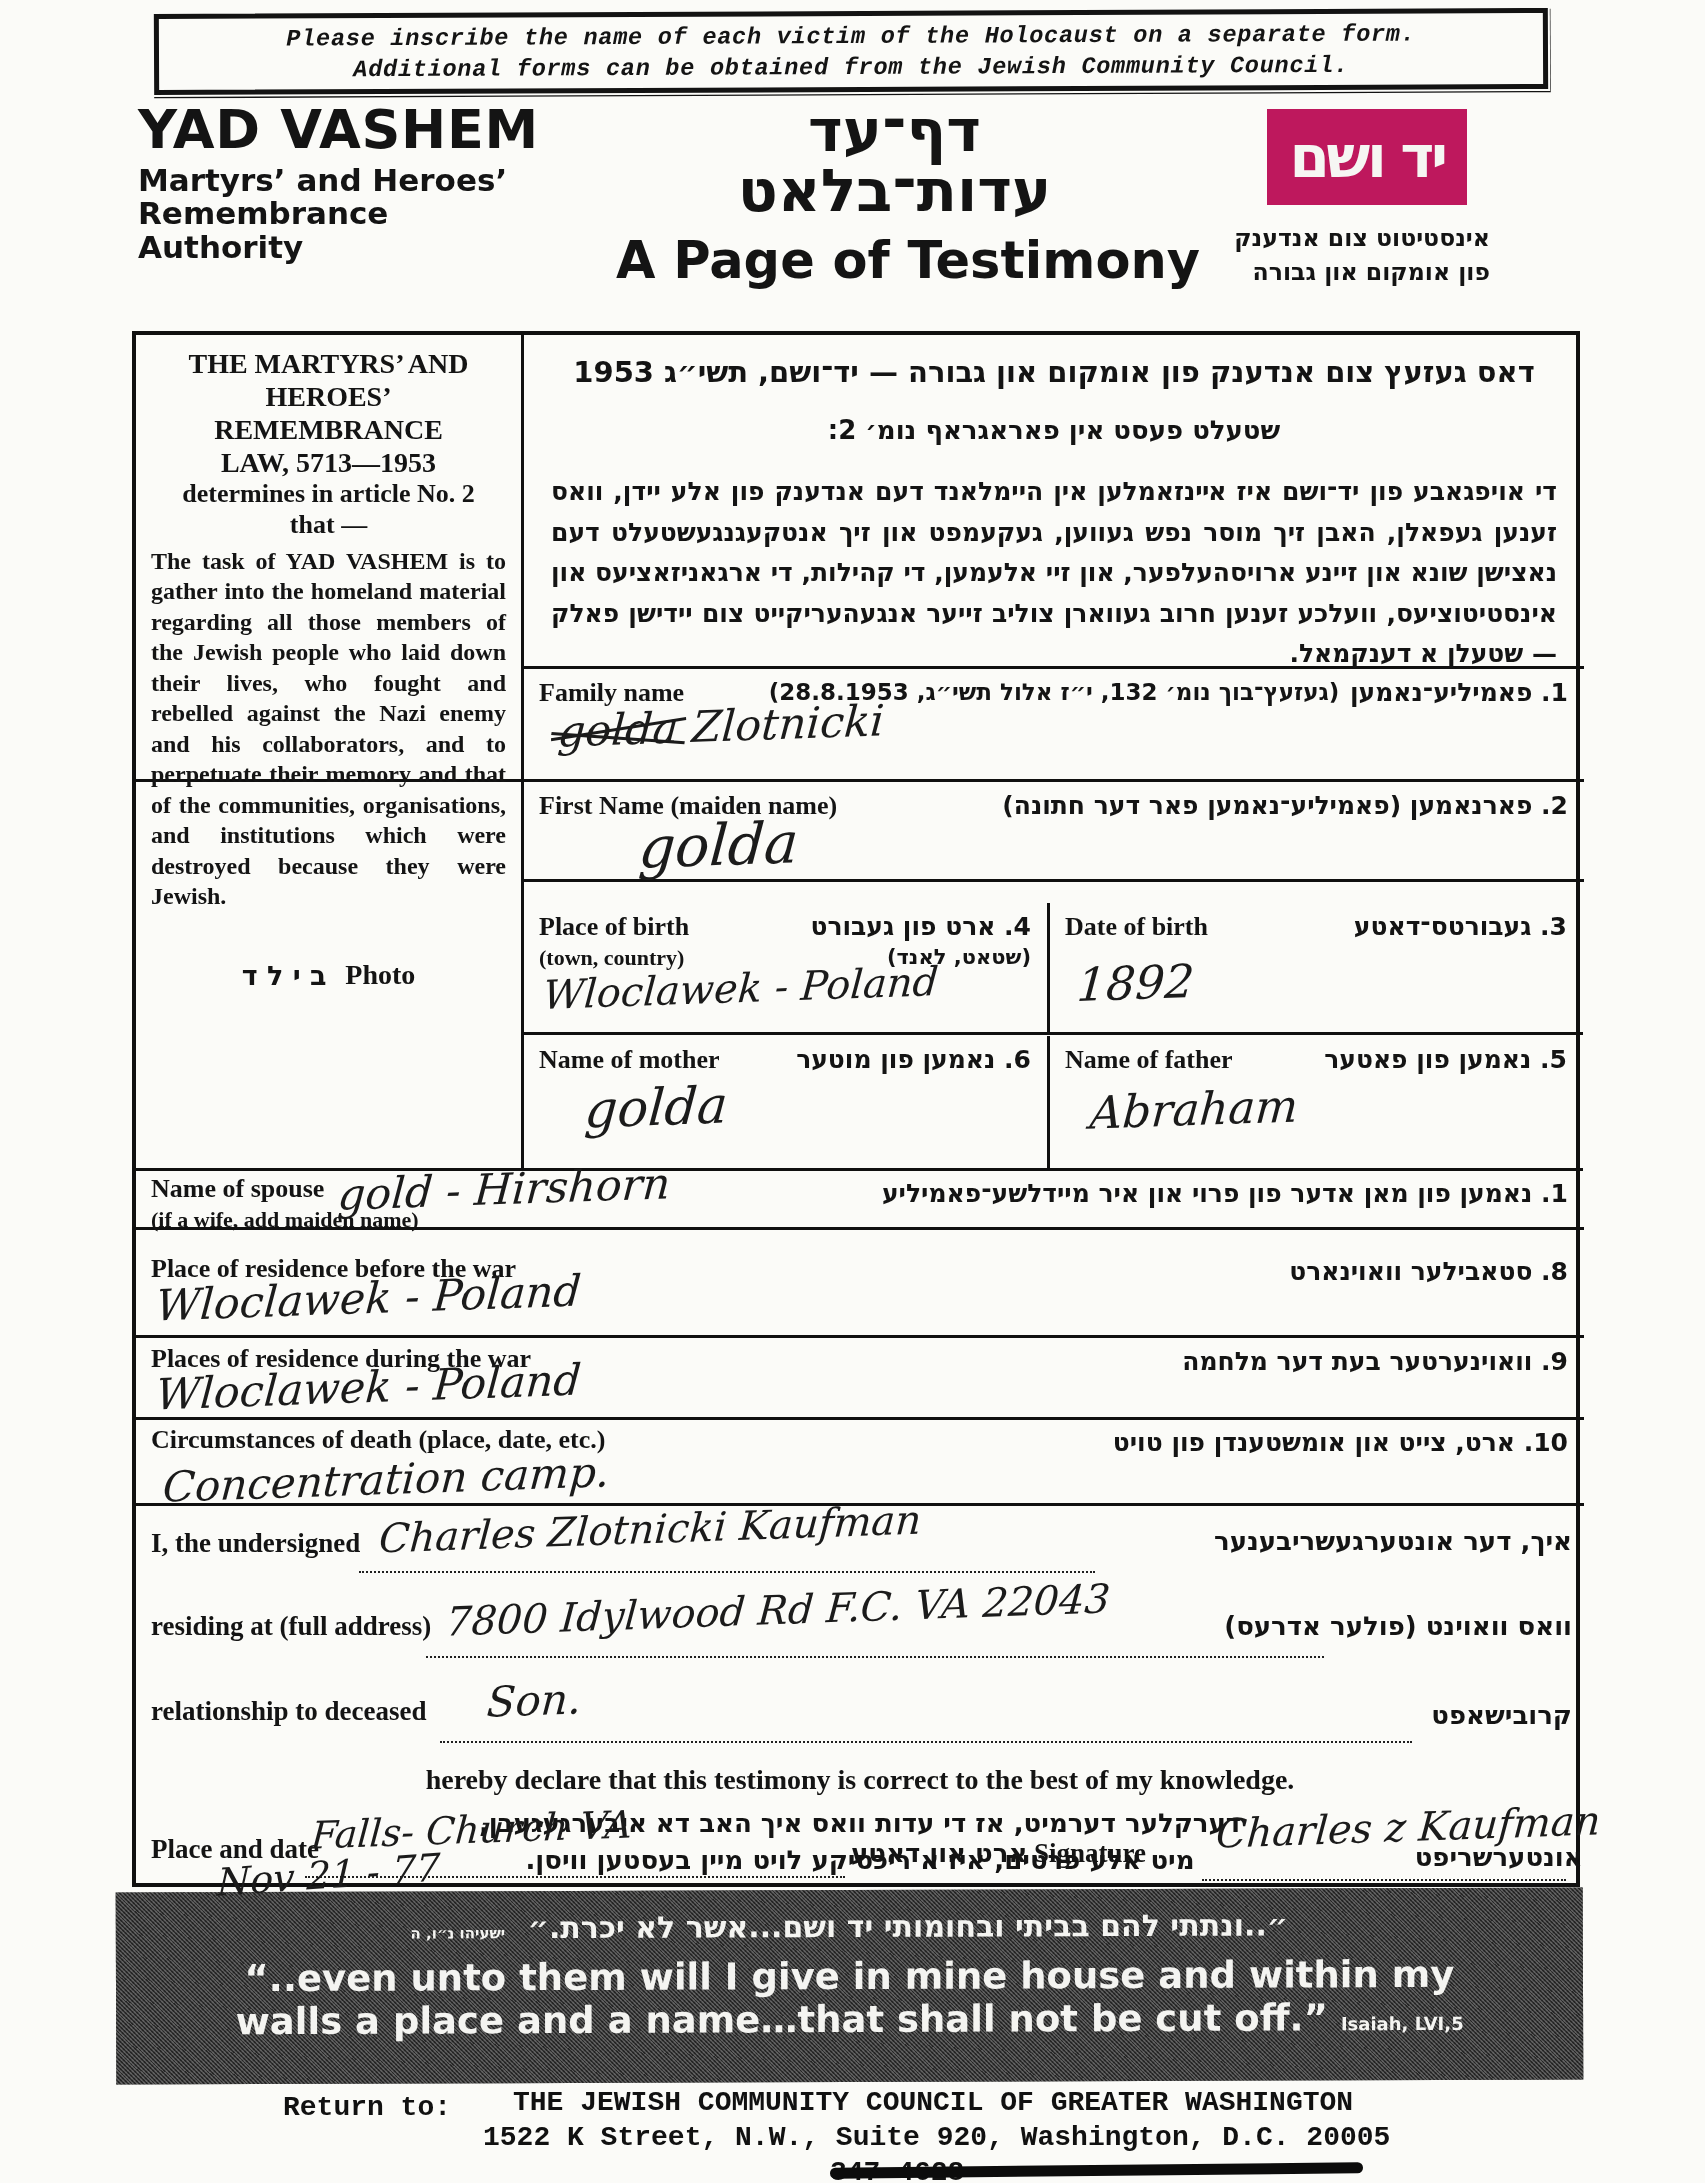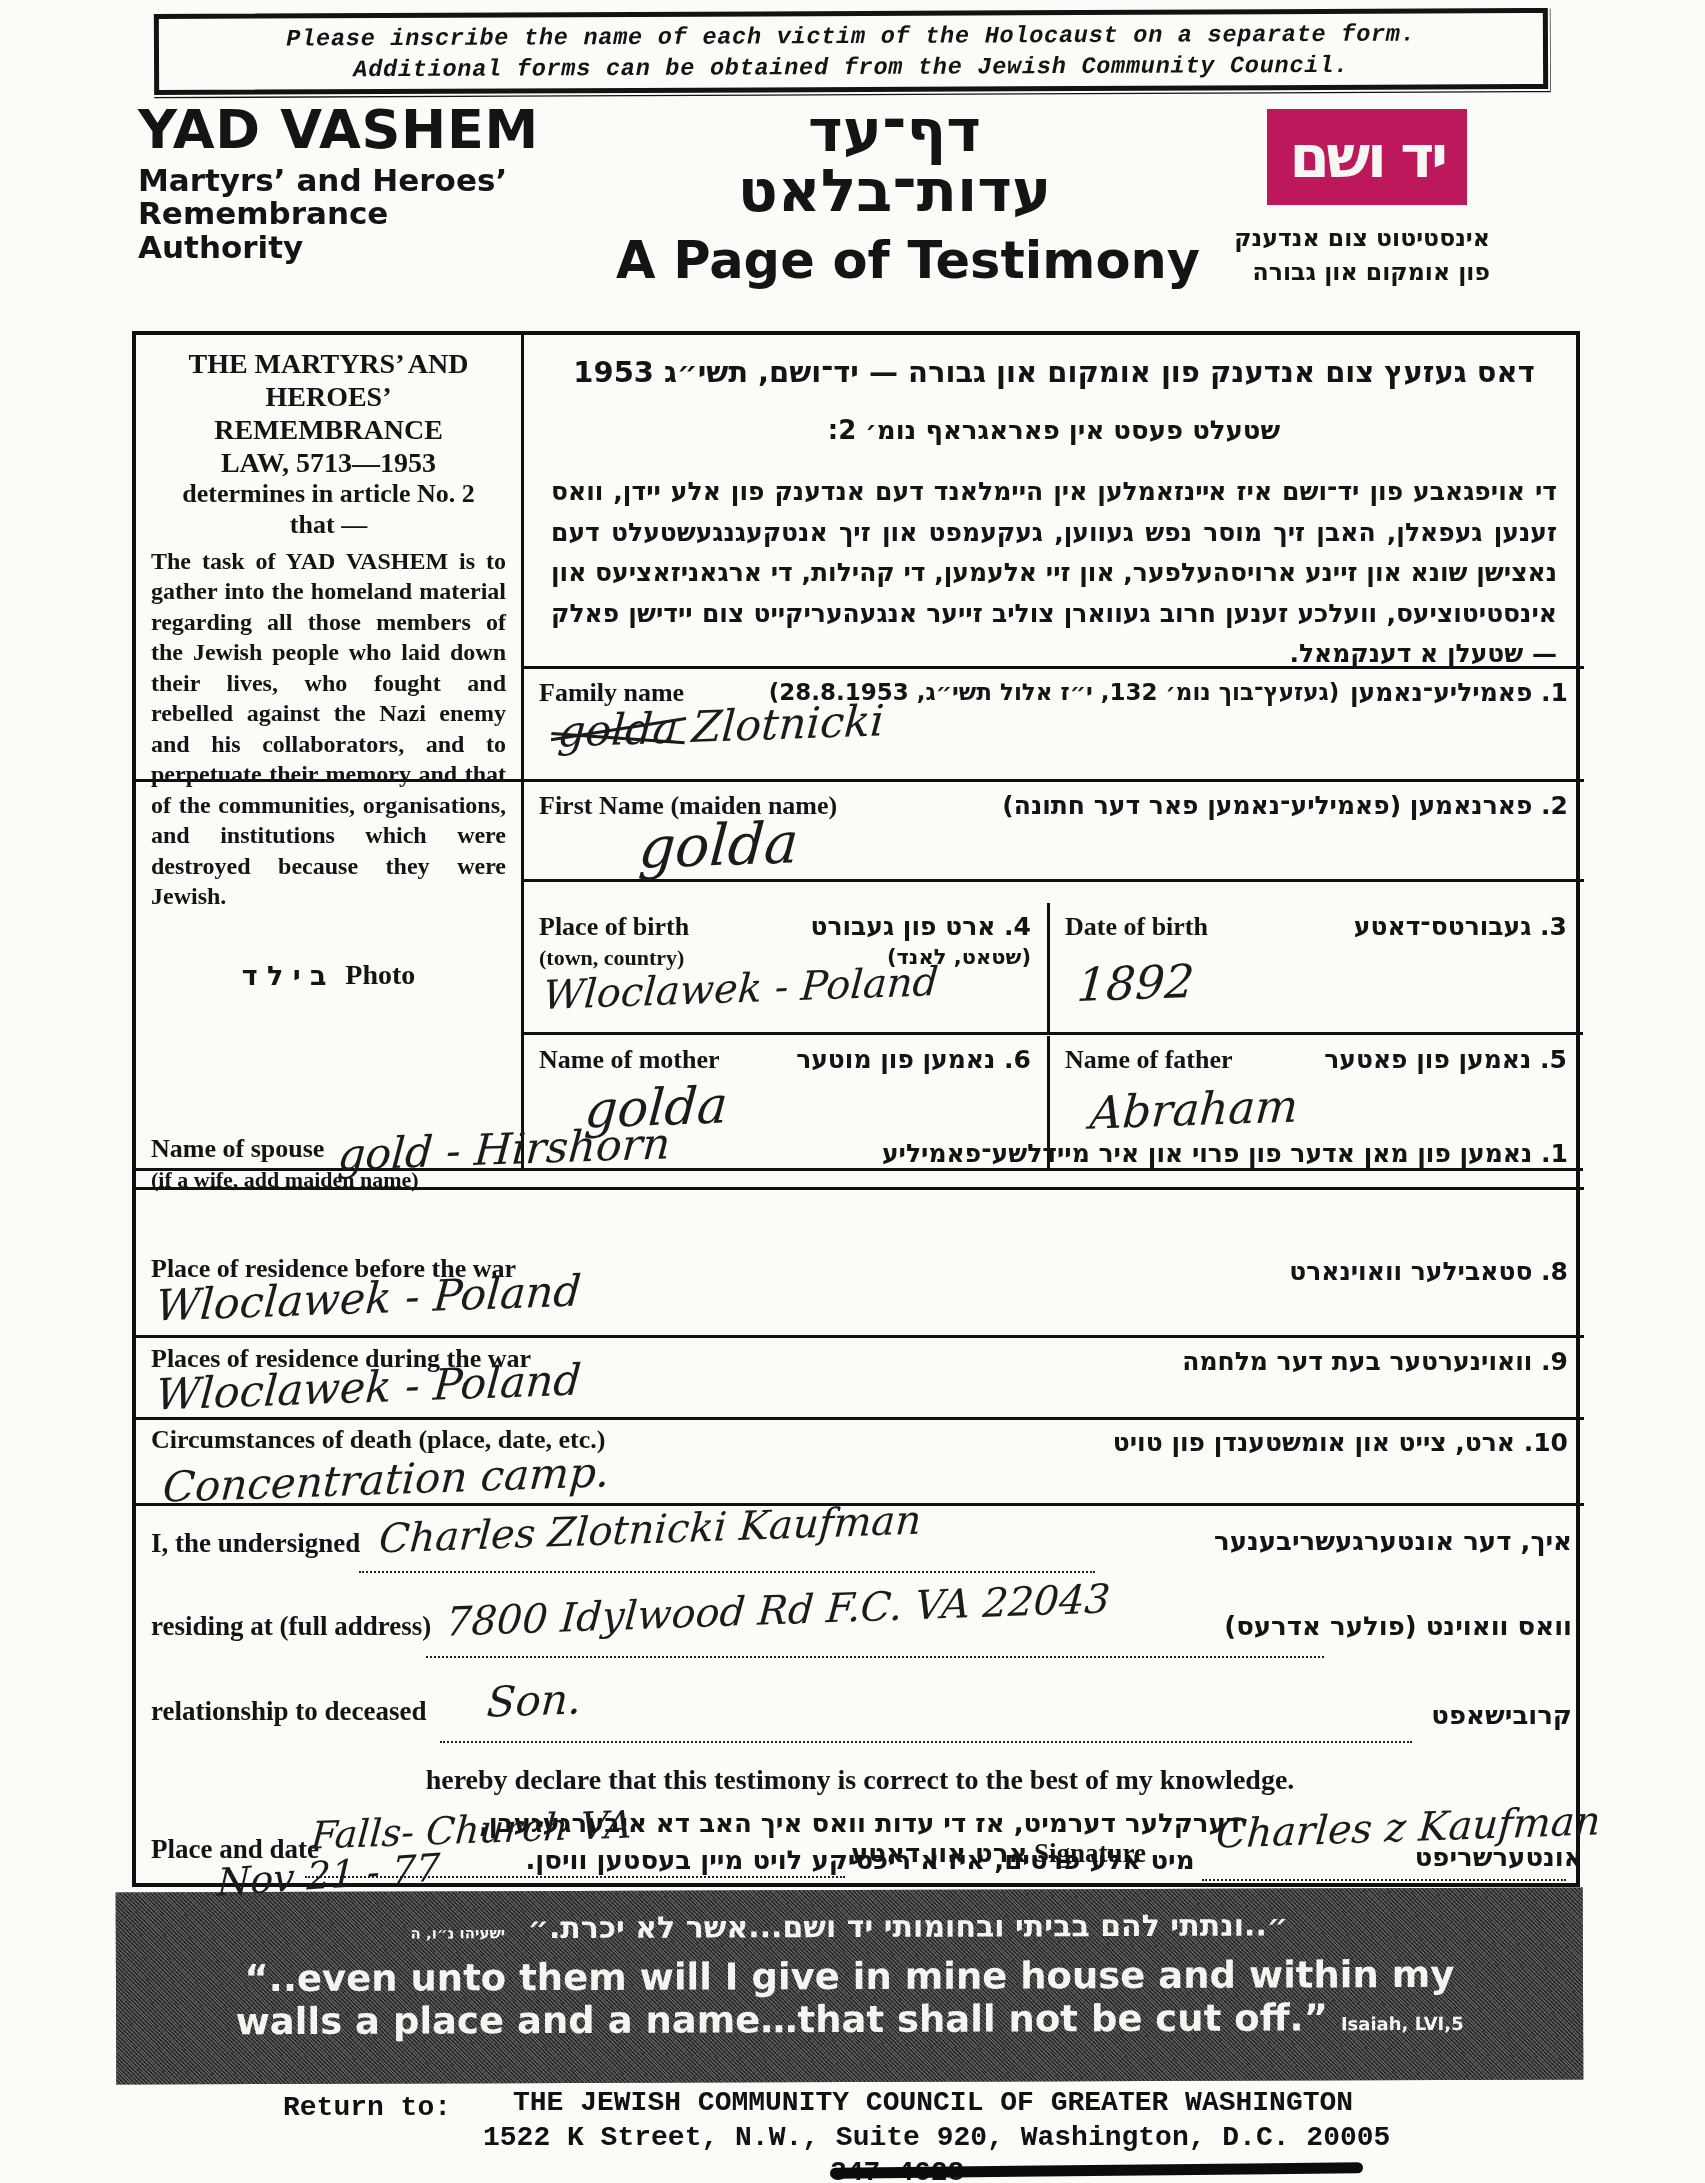--- a/index.html
+++ b/index.html
@@ -187,21 +187,21 @@
       <div class="f-label-en">Name of mother</div>
       <div class="f-label-he">6. נאמען פון מוטער</div>
       <div class="hand" style="left:61px; top:42px; font-size:51px;">golda</div>
     </div>
     <div class="cell b-b" style="left:914px; top:701px; width:533px; height:135px;">
       <div class="f-label-en">Name of father</div>
       <div class="f-label-he">5. נאמען פון פאטער</div>
       <div class="hand" style="left:40px; top:47px; font-size:45px;">Abraham</div>
     </div>
 
-    <div class="cell b-b" style="left:0; top:792px; width:1448px; height:63px;">
+    <div class="cell b-b" style="left:0; top:832px; width:1448px; height:63px;">
       <div class="f-label-en" style="top:6.7px;">
         <span>Name of spouse</span><br>
         <span class="f-label-sub">(if a wife, add maiden name)</span>
       </div>
       <div class="f-label-he" style="top:12px;">1. נאמען פון מאן אדער פון פרוי און איר מיידלשע־פאמיליע</div>
       <div class="hand" style="left:202px; top:-2.7px; font-size:43px;">gold - Hirshorn</div>
     </div>
 
     <div class="cell b-b" style="left:0; top:914px; width:1448px; height:89px;">
       <div class="f-label-en" style="top:5.4px;">Place of residence before the war</div>

